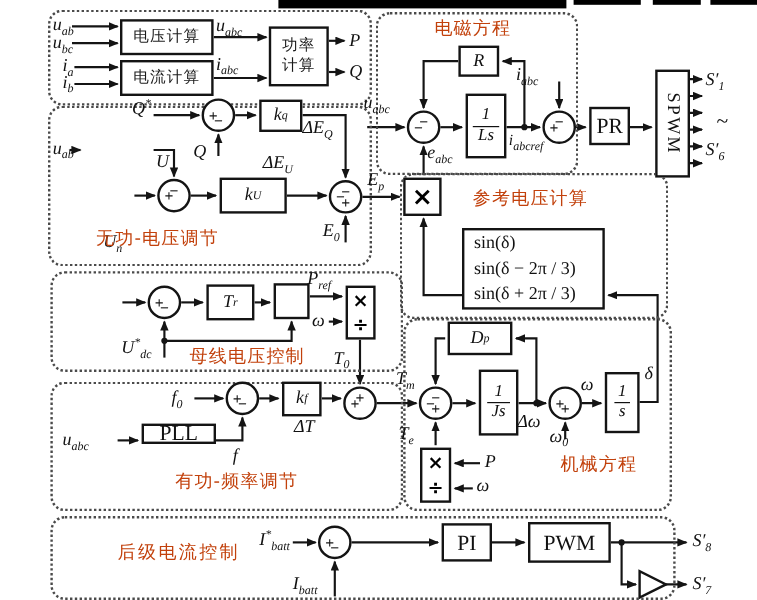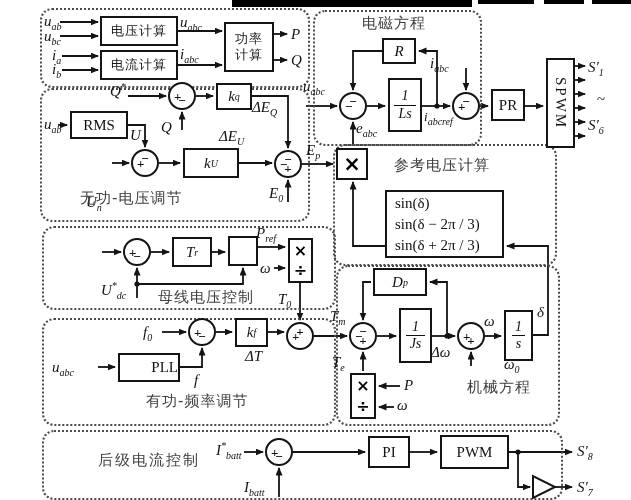--- a/index.html
+++ b/index.html
@@ -3,26 +3,26 @@
 <meta charset="utf-8">
 <style>
   html,body{margin:0;padding:0;background:#fff;}
   #stage{position:relative;width:631px;height:500px;background:#fff;overflow:hidden;
          font-family:"DejaVu Sans",sans-serif;}
   #stage svg.wires{position:absolute;left:0;top:0;z-index:1;}
   .dbox{position:absolute;border:2px dotted #4a4a4a;border-radius:12px;z-index:2;}
   .sbox{position:absolute;border:2px solid #141414;background:#fff;display:flex;
         align-items:center;justify-content:center;z-index:3;box-sizing:border-box;}
   .cjk{font-family:"DejaVu Sans",sans-serif;font-size:13px;color:#1a1a1a;letter-spacing:1px;line-height:1.25;}
-  .rm{font-family:"Liberation Serif","DejaVu Serif",serif;font-size:15px;color:#111;}
+  .rm{font-family:"Liberation Serif","DejaVu Serif",serif;font-size:18px;color:#111;}
   .it{font-family:"Liberation Serif","DejaVu Serif",serif;font-style:italic;font-size:15px;color:#111;}
   .lbl{position:absolute;white-space:nowrap;z-index:4;line-height:1;}
   .lbl sub{font-size:10px;line-height:0;}
   .lbl sup{font-size:10px;line-height:0;}
-  .title{position:absolute;z-index:4;font-size:14px;color:#404040;white-space:nowrap;}
+  .title{position:absolute;z-index:4;font-size:14px;color:#c2410c;white-space:nowrap;}
   .jc{position:absolute;box-sizing:border-box;width:28px;height:28px;border:2px solid #141414;
       border-radius:50%;background:#fff;z-index:3;}
   .sg{position:absolute;font-family:"Liberation Serif","DejaVu Serif",serif;font-size:13px;
       font-weight:bold;color:#111;line-height:1;}
   .sg.t{top:1px;left:50%;transform:translateX(-50%);}
   .sg.l{left:4px;top:50%;transform:translateY(-50%);}
   .sg.b{bottom:1px;left:50%;transform:translateX(-50%);}
   .frac{display:flex;flex-direction:column;align-items:center;font-family:"Liberation Serif","DejaVu Serif",serif;
         font-style:italic;font-size:14px;color:#111;line-height:1.15;}
   .frac .den{border-top:1.5px solid #111;padding:0 4px;}
@@ -190,23 +190,20 @@
     <span class="sg l">+</span>
       <span class="sg b">−</span>
   </div>
   <span class="lbl it" style="left:161px;top:120px;">Q</span>
   <div class="sbox it" style="left:216px;top:83px;width:36px;height:27px;">
       <span>k</span>
       <sub style="font-size:10px;">q</sub>
     </div>
   <span class="lbl it" style="left:252px;top:100px;"><span>ΔE</span><sub>Q</sub></span>
   <span class="lbl it" style="left:44px;top:117px;"><span>u</span><sub>ab</sub></span>
-  <div class="sbox rm" style="left:70px;top:111px;width:58px;height:28px;">
-      <span>RMS</span>
-    </div>
   <span class="lbl it" style="left:130px;top:128px;">U</span>
   <span class="lbl it" style="left:86px;top:155px;margin-top:40px;"><span>U</span><sub>n</sub></span>
   <div class="jc" style="left:131px;top:149px;">
     <span class="sg l">+</span>
       <span class="sg t">−</span>
   </div>
   <div class="sbox it" style="left:183px;top:148px;width:56px;height:30px;">
       <span>k</span>
       <sub style="font-size:10px;">U</sub>
     </div>
@@ -253,21 +250,21 @@
   <div class="jc" style="left:188px;top:318px;">
     <span class="sg l">+</span>
       <span class="sg b">−</span>
   </div>
   <div class="sbox it" style="left:235px;top:318px;width:33px;height:29px;">
       <span>k</span>
       <sub style="font-size:10px;">f</sub>
     </div>
   <span class="lbl it" style="left:245px;top:349px;">ΔT</span>
   <span class="lbl it" style="left:52px;top:360px;"><span>u</span><sub>abc</sub></span>
-  <div class="sbox rm" style="left:118px;top:353px;width:62px;height:29px;justify-content:flex-end;">
+  <div class="sbox rm" style="left:118px;top:353px;width:62px;height:17px;">
       <span>PLL</span>
     </div>
   <span class="lbl it" style="left:194px;top:373px;">f</span>
   <span class="title cjk" style="left:146px;top:392px;font-size:15px;">有功-频率调节</span>
   <div class="jc" style="left:286px;top:322px;">
     <span class="sg t">+</span>
       <span class="sg l">+</span>
   </div>
 
   <span class="lbl it" style="left:330px;top:309px;"><span>T</span><sub>m</sub></span>
@@ -285,21 +282,21 @@
         <span>1</span>
         <span class="den">Js</span>
       </div>
   </div>
   <span class="lbl it" style="left:431px;top:345px;">Δω</span>
   <div class="jc" style="left:457px;top:322px;">
     <span class="sg l">+</span>
       <span class="sg b">+</span>
   </div>
   <span class="lbl it" style="left:484px;top:314px;">ω</span>
-  <span class="lbl it" style="left:504px;top:357px;"><span>ω</span><sub>0</sub></span>
+  <span class="lbl it" style="left:458px;top:357px;"><span>ω</span><sub>0</sub></span>
   <div class="sbox" style="left:504px;top:310px;width:29px;height:51px;">
     <div class="frac">
         <span>1</span>
         <span class="den">s</span>
       </div>
   </div>
   <span class="lbl it" style="left:537px;top:305px;">δ</span>
   <span class="title cjk" style="left:467px;top:378px;font-size:15px;">机械方程</span>
   <span class="lbl it" style="left:332px;top:355px;"><span>T</span><sub>e</sub></span>
   <div class="sbox mdblk" style="left:350px;top:373px;width:26px;height:46px;">

